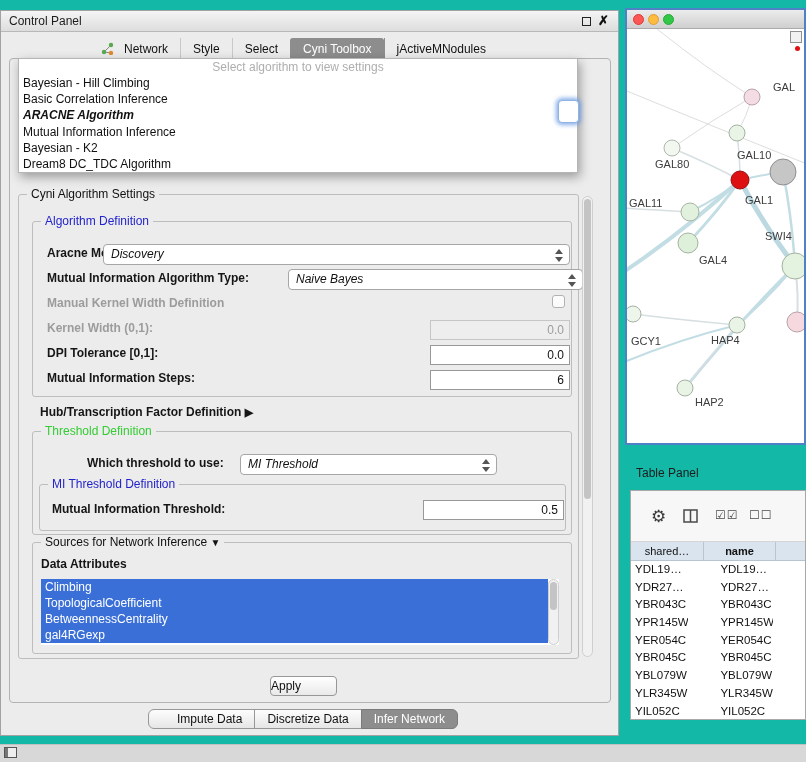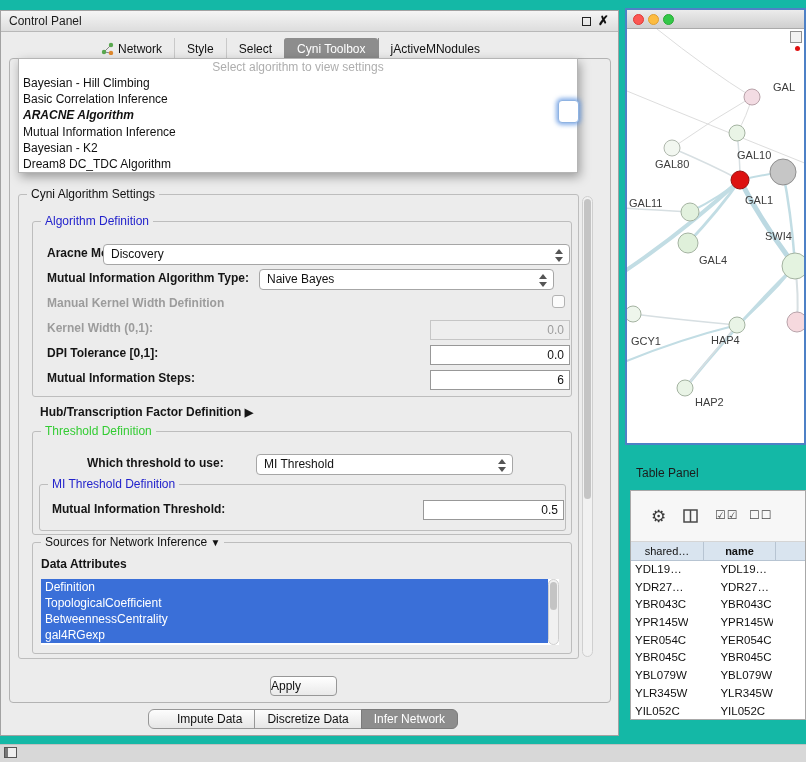--- a/index.html
+++ b/index.html
@@ -10,21 +10,21 @@
   
   .cp { position:absolute; left:0; top:10px; width:619px; height:726px;
         background:#ececec; border:1px solid #a2a2a2; }
   .cp-titlebar { position:absolute; left:0; top:0; width:100%; height:21px;
         background:linear-gradient(#f5f5f5,#dddddd); border-bottom:1px solid #b8b8b8; }
   .cp-title { position:absolute; left:8px; top:3px; font-size:12px; color:#1c1c1c; }
   .cp-float { position:absolute; right:27px; top:6px; width:9px; height:9px; border:1.5px solid #222; }
   .cp-close { position:absolute; right:9px; top:2px; font-size:13px; font-weight:bold; color:#111; cursor:default; }
 
   .cp-tabs { position:absolute; left:88px; top:27px; height:21px; display:flex; align-items:stretch; }
-  .tab { display:flex; align-items:center; gap:4px; padding:0 12px; font-size:12px;
+  .tab { display:flex; align-items:center; gap:10px; padding:0 12px; font-size:12px;
          border-left:1px solid #c9c9c9; color:#111; white-space:nowrap; }
   .tab:first-child { border-left:none; }
   .tab.selected { background:#8d8d8d; color:#fff; border-radius:3px 3px 0 0; border-left-color:#8d8d8d; }
   .tab.selected + .tab { border-left-color:#8d8d8d; }
 
   .pane-border { position:absolute; left:8px; top:47px; width:602px; height:645px;
          border:1px solid #b3b3b3; border-radius:4px; }
 
   
   .popup { position:absolute; left:17px; top:47px; width:560px; height:115px; background:#fff;
@@ -42,21 +42,21 @@
   .frame { position:absolute; border:1px solid #bdbdbd; border-radius:3px; }
   .legend { position:absolute; top:-8px; left:8px; background:#ececec; padding:0 4px;
             font-size:12px; white-space:nowrap; }
   .legend.blue  { color:#2323cc; }
   .legend.green { color:#33cc33; }
 
   .lbl  { position:absolute; font-size:12px; font-weight:bold; color:#151515; white-space:nowrap; }
   .lbl.gray { color:#9c9c9c; }
 
   .combo { position:absolute; height:21px; background:#fff; border:1px solid #a6a6a6; border-radius:4px;
-           font-size:12px; line-height:19px; padding:0 22px 0 7px; overflow:hidden; white-space:nowrap; }
+           font-size:12px; line-height:19px; padding:0 22px 0 7px; overflow:hidden; white-space:nowrap;font-style:italic; }
   .combo .arrows { position:absolute; right:6px; top:3px; width:9px; height:15px; }
   .combo .arrows::before { content:""; position:absolute; left:1px; top:1px;
            border-left:4px solid transparent; border-right:4px solid transparent; border-bottom:5px solid #555; }
   .combo .arrows::after  { content:""; position:absolute; left:1px; bottom:1px;
            border-left:4px solid transparent; border-right:4px solid transparent; border-top:5px solid #555; }
 
   .field { position:absolute; height:20px; background:#fff; border:1px solid #989898;
            font-size:12px; line-height:18px; text-align:right; padding:0 5px; }
   .field.disabled { background:#eeeeee; border-color:#c6c6c6; color:#9c9c9c; }
 
@@ -180,21 +180,21 @@
       <div class="frame" style="left:13px; top:26px; width:540px; height:176px;">
         <span class="legend blue">Algorithm Definition</span>
 
         <span class="lbl" style="left:14px; top:24px;">Aracne Mode:</span>
         <div class="combo" style="left:70px; top:22px; width:467px;">
           <span>Discovery</span>
           <span class="arrows"></span>
         </div>
 
         <span class="lbl" style="left:14px; top:49px;">Mutual Information Algorithm Type:</span>
-        <div class="combo" style="left:226px; top:47px; width:295px;">
+        <div class="combo" style="left:255px; top:47px; width:295px;">
           <span>Naive Bayes</span>
           <span class="arrows"></span>
         </div>
 
         <span class="lbl gray" style="left:14px; top:74px;">Manual Kernel Width Definition</span>
         <span class="checkbox" style="left:519px; top:73px;"></span>
 
         <span class="lbl gray" style="left:14px; top:99px;">Kernel Width (0,1):</span>
         <div class="field disabled" style="left:397px; top:98px; width:140px;">0.0</div>
 
@@ -207,41 +207,41 @@
 
       <span class="lbl" style="left:21px; top:210px;">
         <span>Hub/Transcription Factor Definition</span>
         <span style="font-size:11px;">▶</span>
       </span>
 
       <div class="frame" style="left:13px; top:236px; width:540px; height:104px;">
         <span class="legend green">Threshold Definition</span>
 
         <span class="lbl" style="left:54px; top:24px;">Which threshold to use:</span>
-        <div class="combo" style="left:223px; top:22px; width:257px;">
+        <div class="combo" style="left:207px; top:22px; width:257px;">
           <span>MI Threshold</span>
           <span class="arrows"></span>
         </div>
 
         <div class="frame" style="left:6px; top:52px; width:527px; height:47px;">
           <span class="legend blue" style="background:#ececec;">MI Threshold Definition</span>
           <span class="lbl" style="left:12px; top:17px;">Mutual Information Threshold:</span>
           <div class="field" style="left:383px; top:15px; width:141px;">0.5</div>
         </div>
       </div>
 
       <div class="frame" style="left:13px; top:347px; width:540px; height:112px;">
         <span class="legend">
           <span>Sources for Network Inference</span>
           <span style="font-size:10px;">▼</span>
         </span>
         <span class="lbl" style="left:8px; top:14px;">Data Attributes</span>
 
         <div class="attr-list" style="left:8px; top:36px; width:518px; height:66px;">
-          <div class="attr-row">Definition</div>
+          <div class="attr-row">Climbing</div>
           <div class="attr-row">TopologicalCoefficient</div>
           <div class="attr-row">BetweennessCentrality</div>
           <div class="attr-row">gal4RGexp</div>
           <div class="vscroll" style="left:507px; top:0; height:66px;">
             <div class="thumb" style="top:2px; height:28px;"></div>
           </div>
         </div>
       </div>
     </div>
 

